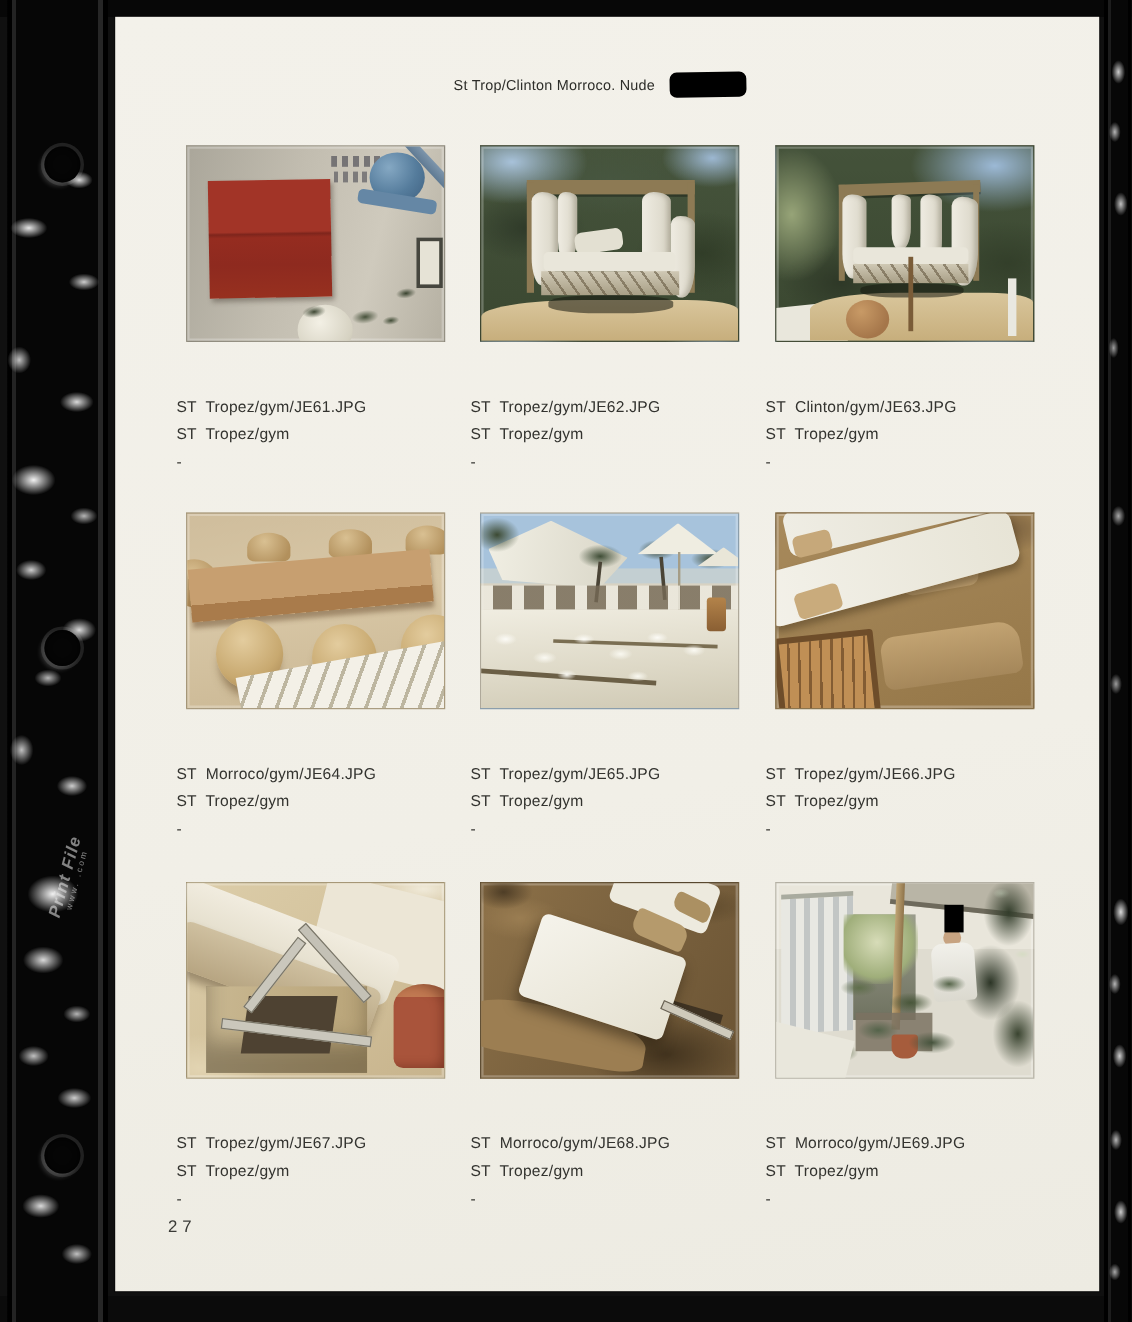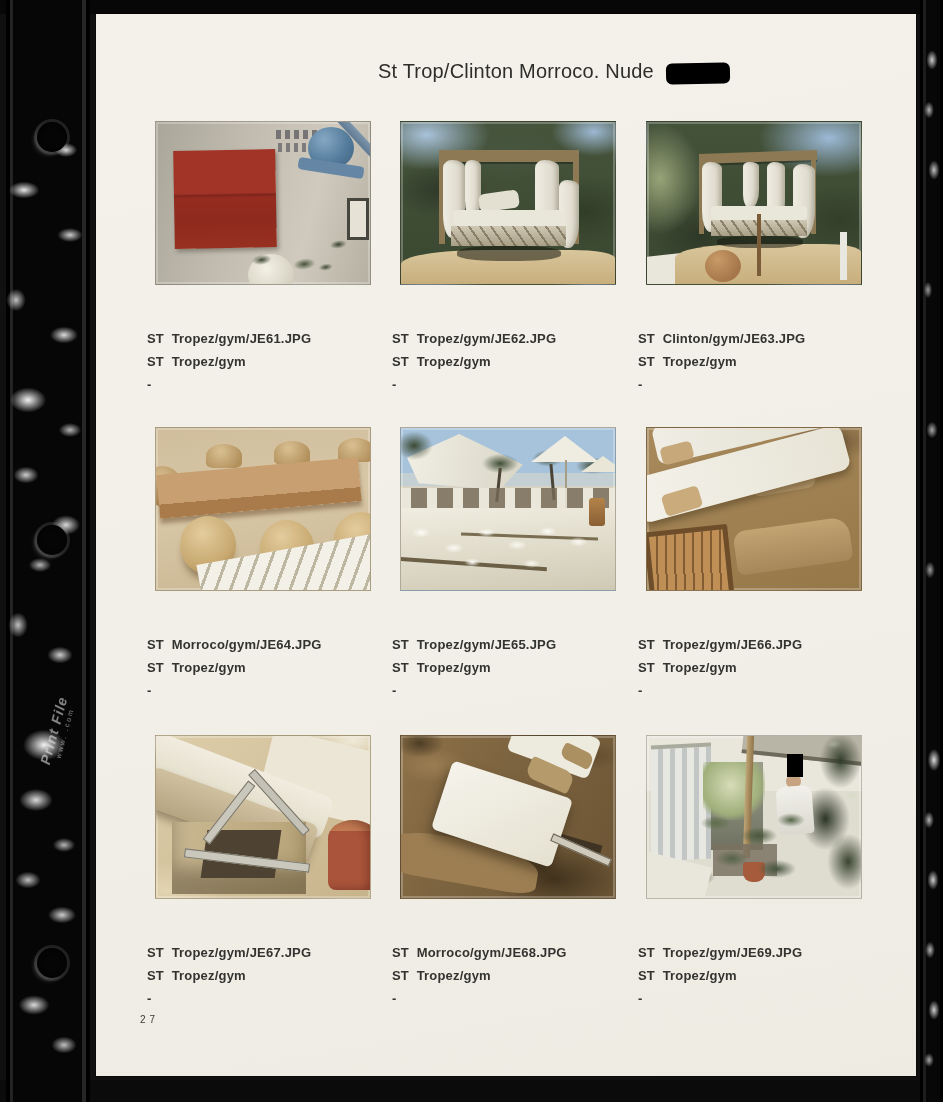--- a/index.html
+++ b/index.html
@@ -60,27 +60,27 @@
       linear-gradient(90deg,#000 0 3px,#1d1d1d 3px 6px,#070707 6px 20px,#000 20px 23px);
   }
   
   .page{
     position:absolute;left:96px;top:14px;width:820px;height:1062px;
     background:linear-gradient(170deg,#f3f1ea 0%,#f1efe7 60%,#edeb e2 100%);
     background:linear-gradient(170deg,#f3f1ea 0%,#f1efe7 60%,#edebe2 100%);
     box-shadow:0 0 0 1px rgba(0,0,0,.35);
   }
   .header{position:absolute;left:282px;top:46px;white-space:nowrap;}
-  .header-text{font-size:20px;color:#2d2d29;letter-spacing:.2px;text-align:center;}
+  .header-text{font-size:12px;color:#2d2d29;letter-spacing:.2px;text-align:center;}
   .redaction{display:inline-block;vertical-align:middle;width:64px;height:21px;background:#000;
     border-radius:6px;margin-left:8px;transform:rotate(-1deg);}
-  .pagenum{position:absolute;left:44px;top:1000px;font-size:10px;color:#3a3a36;letter-spacing:4px;}
+  .pagenum{position:absolute;left:44px;top:1000px;font-size:14px;color:#3a3a36;letter-spacing:4px;}
   
   .cell{position:absolute;width:240px;}
-  .caption{position:absolute;left:0;top:206px;font-weight:bold;}
+  .caption{position:absolute;left:0;top:206px;}
   .cap-line{font-size:13px;line-height:23px;color:#33332f;letter-spacing:.2px;white-space:pre;}
   .photo{position:absolute;left:8px;top:0;width:214px;height:162px;overflow:hidden;
     border:1px solid rgba(70,64,52,.28);box-shadow:inset 0 0 0 2px rgba(255,255,255,.25);}
   .photo i{position:absolute;display:block;}
   .c-r1c1{left:51px;top:107px}.c-r1c2{left:296px;top:107px}.c-r1c3{left:542px;top:107px}
   .c-r2c1{left:51px;top:413px}.c-r2c2{left:296px;top:413px}.c-r2c3{left:542px;top:413px}
   .c-r3c1{left:51px;top:721px}.c-r3c2{left:296px;top:721px}.c-r3c3{left:542px;top:721px}
   
   .p1{background:linear-gradient(105deg,#aaa69a 0%,#c2bdb0 40%,#cfcabd 70%,#b5b0a2 100%);}
   .p1 .red{left:18px;top:28px;width:102px;height:98px;transform:rotate(-1deg);
@@ -502,21 +502,21 @@
         <i class="pole"></i>
         <i class="head"></i>
         <i class="person"></i>
         <i class="redact"></i>
         <i class="furn"></i>
         <i class="pot"></i>
         <i class="plantC"></i>
         <i class="ledge"></i>
       </div>
       <div class="caption">
-        <div class="cap-line">ST  Tropez/gym/JE69.JPG</div>
+        <div class="cap-line">ST  Morroco/gym/JE69.JPG</div>
         <div class="cap-line">ST  Tropez/gym</div>
         <div class="cap-line">-</div>
       </div>
     </div>
 
     <div class="pagenum">27</div>
   </div>
 </div>
 
 </body></html>

